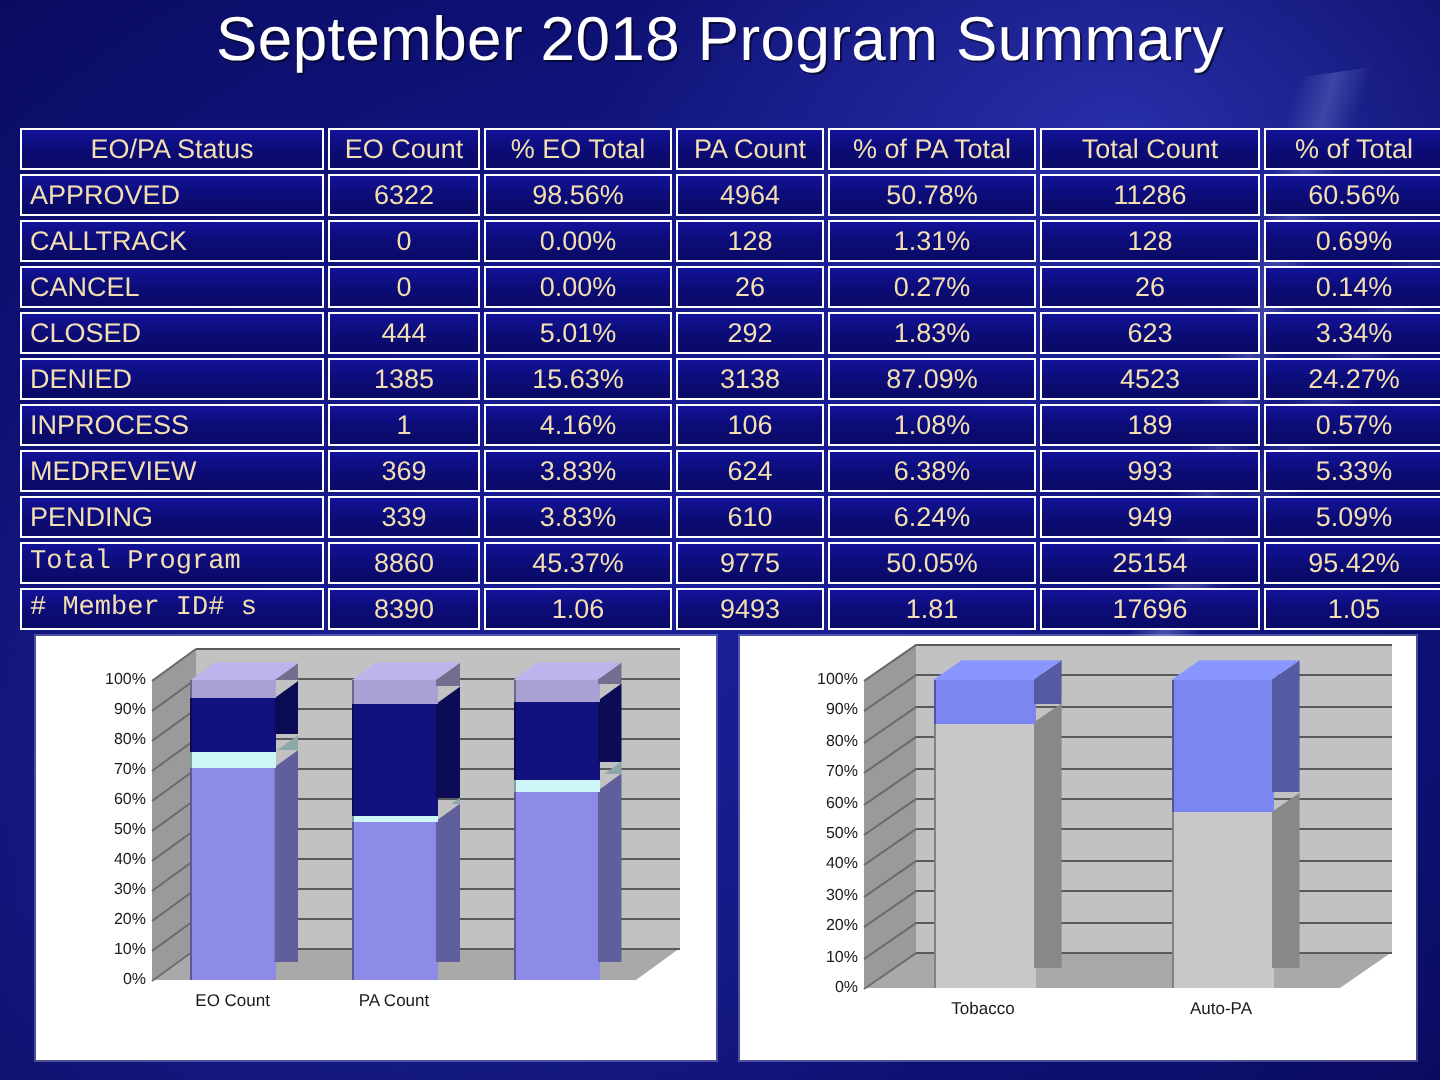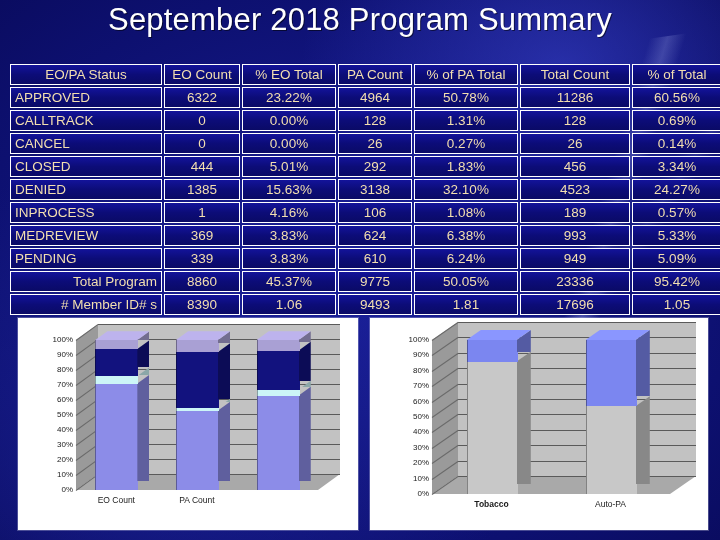--- a/index.html
+++ b/index.html
@@ -51,21 +51,21 @@
     font-size:13.5px;
     font-weight:normal;
     height:19px;
     padding:0 4px;
     overflow:hidden;
     white-space:nowrap;
   }
   #summary-table th{ text-align:center; }
   #summary-table td.lbl{ text-align:left;margin-top:16px; }
   #summary-table td.num{ text-align:center; }
-  #summary-table td.ctr{ text-align:right; }
+  #summary-table td.ctr{ text-align:left;font-family:Liberation Mono, monospace; }
   col.c0{width:152px}
   col.c1{width:76px}
   col.c2{width:94px}
   col.c3{width:74px}
   col.c4{width:104px}
   col.c5{width:110px}
   col.c6{width:90px}
 
   
   .chart-panel{
@@ -127,21 +127,21 @@
         <th>PA Count</th>
         <th>% of PA Total</th>
         <th>Total Count</th>
         <th>% of Total</th>
       </tr>
   </thead>
   <tbody id="body-rows">
       <tr>
         <td class="lbl">APPROVED</td>
         <td class="num">6322</td>
-        <td class="num">23.22%</td>
+        <td class="num">98.56%</td>
         <td class="num">4964</td>
         <td class="num">50.78%</td>
         <td class="num">11286</td>
         <td class="num">60.56%</td>
       </tr>
       <tr>
         <td class="lbl">CALLTRACK</td>
         <td class="num">0</td>
         <td class="num">0.00%</td>
         <td class="num">128</td>
@@ -157,29 +157,29 @@
         <td class="num">0.27%</td>
         <td class="num">26</td>
         <td class="num">0.14%</td>
       </tr>
       <tr>
         <td class="lbl">CLOSED</td>
         <td class="num">444</td>
         <td class="num">5.01%</td>
         <td class="num">292</td>
         <td class="num">1.83%</td>
-        <td class="num">456</td>
+        <td class="num">623</td>
         <td class="num">3.34%</td>
       </tr>
       <tr>
         <td class="lbl">DENIED</td>
         <td class="num">1385</td>
         <td class="num">15.63%</td>
         <td class="num">3138</td>
-        <td class="num">32.10%</td>
+        <td class="num">87.09%</td>
         <td class="num">4523</td>
         <td class="num">24.27%</td>
       </tr>
       <tr>
         <td class="lbl">INPROCESS</td>
         <td class="num">1</td>
         <td class="num">4.16%</td>
         <td class="num">106</td>
         <td class="num">1.08%</td>
         <td class="num">189</td>
@@ -202,21 +202,21 @@
         <td class="num">6.24%</td>
         <td class="num">949</td>
         <td class="num">5.09%</td>
       </tr>
       <tr>
         <td class="ctr">Total Program</td>
         <td class="num">8860</td>
         <td class="num">45.37%</td>
         <td class="num">9775</td>
         <td class="num">50.05%</td>
-        <td class="num">23336</td>
+        <td class="num">25154</td>
         <td class="num">95.42%</td>
       </tr>
       <tr>
         <td class="ctr"># Member ID# s</td>
         <td class="num">8390</td>
         <td class="num">1.06</td>
         <td class="num">9493</td>
         <td class="num">1.81</td>
         <td class="num">17696</td>
         <td class="num">1.05</td>
@@ -330,21 +330,21 @@
       <div class="ytick" style="right: 279px; top: 156.6px;">10%</div>
       <div class="sidegrid" style="left: 62px; top: 160.6px; width: 31.6228px; transform: rotate(-34.6952deg);"></div>
       <div class="gridline" style="left: 88px; top: 158px; width: 238px;"></div>
       <div class="ytick" style="right: 279px; top: 172px;">0%</div>
       <div class="sidegrid" style="left: 62px; top: 176px; width: 31.6228px; transform: rotate(-34.6952deg);"></div>
       <div class="bar" style="left: 96.5px; top: 43.56px; width: 50px; height: 132.44px; background: rgb(200, 200, 200); border-left: 1px solid rgba(0, 0, 0, 0.35);"></div>
       <div class="segside" style="left: 146.5px; top: 33.66px; width: 14.3px; height: 132.44px; background: rgb(200, 200, 200); filter: brightness(0.68); clip-path: polygon(0px 9.9px, 100% 0px, 100% 132.44px, 0px 142.34px);"></div>
       <div class="bar" style="left: 96.5px; top: 22px; width: 50px; height: 21.56px; background: rgb(123, 134, 240); border-left: 1px solid rgba(0, 0, 0, 0.35);"></div>
       <div class="segside" style="left: 146.5px; top: 12.1px; width: 14.3px; height: 21.56px; background: rgb(123, 134, 240); filter: brightness(0.68); clip-path: polygon(0px 9.9px, 100% 0px, 100% 21.56px, 0px 31.46px);"></div>
       <div style="position: absolute; left: 96.5px; top: 12.1px; width: 64.3px; height: 10.9px; background: rgb(123, 134, 240); filter: brightness(1.12); clip-path: polygon(0px 9.9px, 14.3px 0px, 100% 0px, 50px 9.9px);"></div>
-      <div class="xtick" style="left: 62px; width: 119px; top: 181px; font-weight: bold;">Tobacco</div>
+      <div class="xtick" style="left: 62px; width: 119px; top: 181px;">Tobacco</div>
       <div class="bar" style="left: 215.5px; top: 88.22px; width: 50px; height: 87.78px; background: rgb(200, 200, 200); border-left: 1px solid rgba(0, 0, 0, 0.35);"></div>
       <div class="segside" style="left: 265.5px; top: 78.32px; width: 14.3px; height: 87.78px; background: rgb(200, 200, 200); filter: brightness(0.68); clip-path: polygon(0px 9.9px, 100% 0px, 100% 87.78px, 0px 97.68px);"></div>
       <div class="bar" style="left: 215.5px; top: 22px; width: 50px; height: 66.22px; background: rgb(123, 134, 240); border-left: 1px solid rgba(0, 0, 0, 0.35);"></div>
       <div class="segside" style="left: 265.5px; top: 12.1px; width: 14.3px; height: 66.22px; background: rgb(123, 134, 240); filter: brightness(0.68); clip-path: polygon(0px 9.9px, 100% 0px, 100% 66.22px, 0px 76.12px);"></div>
       <div style="position: absolute; left: 215.5px; top: 12.1px; width: 64.3px; height: 10.9px; background: rgb(123, 134, 240); filter: brightness(1.12); clip-path: polygon(0px 9.9px, 14.3px 0px, 100% 0px, 50px 9.9px);"></div>
       <div class="xtick" style="left: 181px; width: 119px; top: 181px;">Auto-PA</div>
     </div>
 </div>
 
 </body></html>

